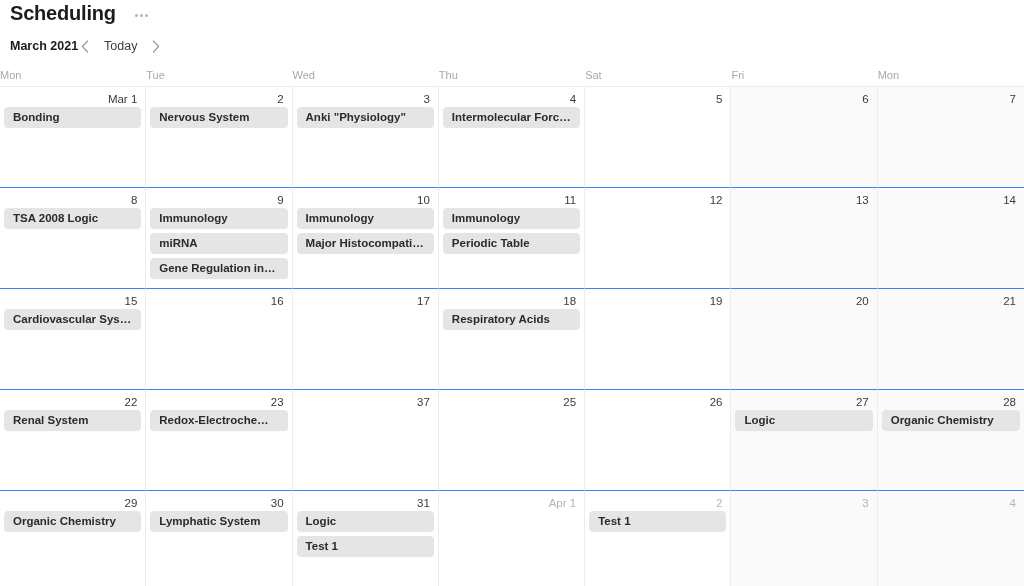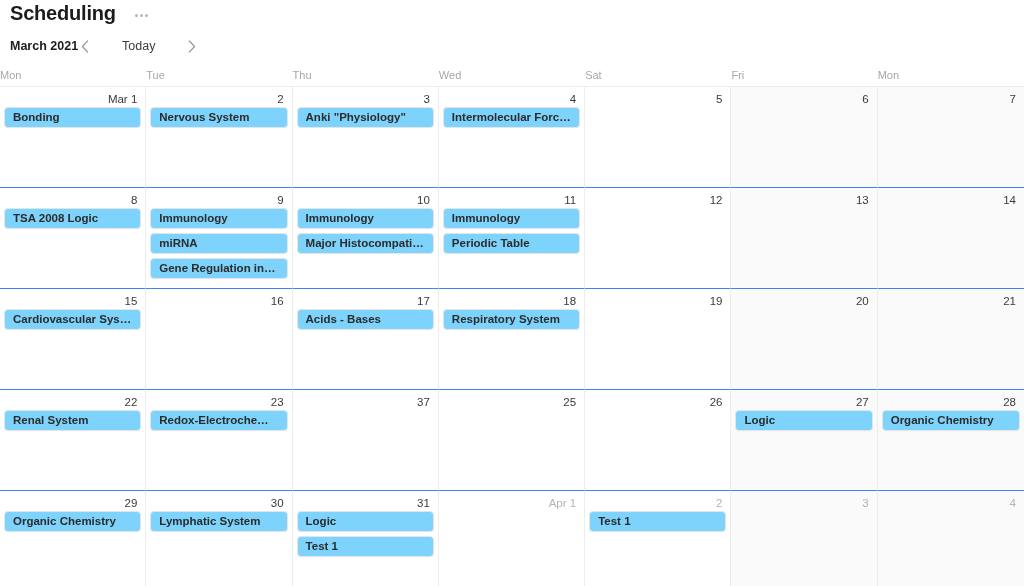--- a/index.html
+++ b/index.html
@@ -60,21 +60,21 @@
     margin-top: 6px;
   }
   .month-label {
     font-size: 12.5px;
     font-weight: 700;
     color: #1c1c1c;
   }
   .nav {
     display: flex;
     align-items: center;
-    gap: 28px;
+    gap: 10px;
   }
   .nav-arrow {
     width: 14px;
     height: 16px;
     display: flex;
     align-items: center;
     justify-content: center;
     cursor: pointer;
   }
   .nav-arrow svg { display: block; }
@@ -134,21 +134,21 @@
     padding: 0 4px;
     display: flex;
     flex-direction: column;
     gap: 4px;
   }
 
   .chip {
     height: 21px;
     border: 1px solid #e4e5e6;
     border-radius: 4px;
-    background: #7dd3fc;
+    background: #e5e5e5;
     font-size: 11.5px;
     font-weight: 700;
     color: #2b2b2b;
     line-height: 19px;
     padding: 0 8px;
     white-space: nowrap;
     overflow: hidden;
     text-overflow: ellipsis;
     cursor: pointer;
     box-shadow: 0 0.5px 0 rgba(0,0,0,0.015);
@@ -205,22 +205,22 @@
         <svg width="8" height="13" viewBox="0 0 8 13" fill="none">
           <path d="M1.4 1L6.6 6.5L1.4 12" stroke="#9b9b9b" stroke-width="1.2" stroke-linecap="round" stroke-linejoin="round"></path>
         </svg>
       </div>
     </div>
   </div>
 
   <div class="weekdays" id="weekdays">
       <div class="weekday">Mon</div>
       <div class="weekday">Tue</div>
+      <div class="weekday">Wed</div>
       <div class="weekday">Thu</div>
-      <div class="weekday">Wed</div>
       <div class="weekday">Sat</div>
       <div class="weekday">Fri</div>
       <div class="weekday">Mon</div>
     </div>
 
   <div class="cal-grid" id="cal-grid">
     <div class="span-layer" id="span-layer">
         <div class="span-chip" style="left: 296.571px; width: 283.571px; top: 320px;">Endocrine System</div>
         <div class="span-chip" style="left: 735.429px; width: 283.571px; top: 421px;">Female Reproductive System</div>
       </div>
@@ -305,28 +305,25 @@
         <div class="events">
           <div class="chip">Cardiovascular System</div>
         </div>
       </div>
       <div class="day-cell">
         <div class="daynum">16</div>
         <div class="events"></div>
       </div>
       <div class="day-cell">
         <div class="daynum">17</div>
-        <div class="events">
-          <div class="chip">Acids - Bases</div>
-        </div>
       </div>
       <div class="day-cell">
         <div class="daynum">18</div>
         <div class="events">
-          <div class="chip">Respiratory System</div>
+          <div class="chip">Respiratory Acids</div>
         </div>
       </div>
       <div class="day-cell">
         <div class="daynum">19</div>
         <div class="events"></div>
       </div>
       <div class="day-cell weekend">
         <div class="daynum">20</div>
         <div class="events"></div>
       </div>

